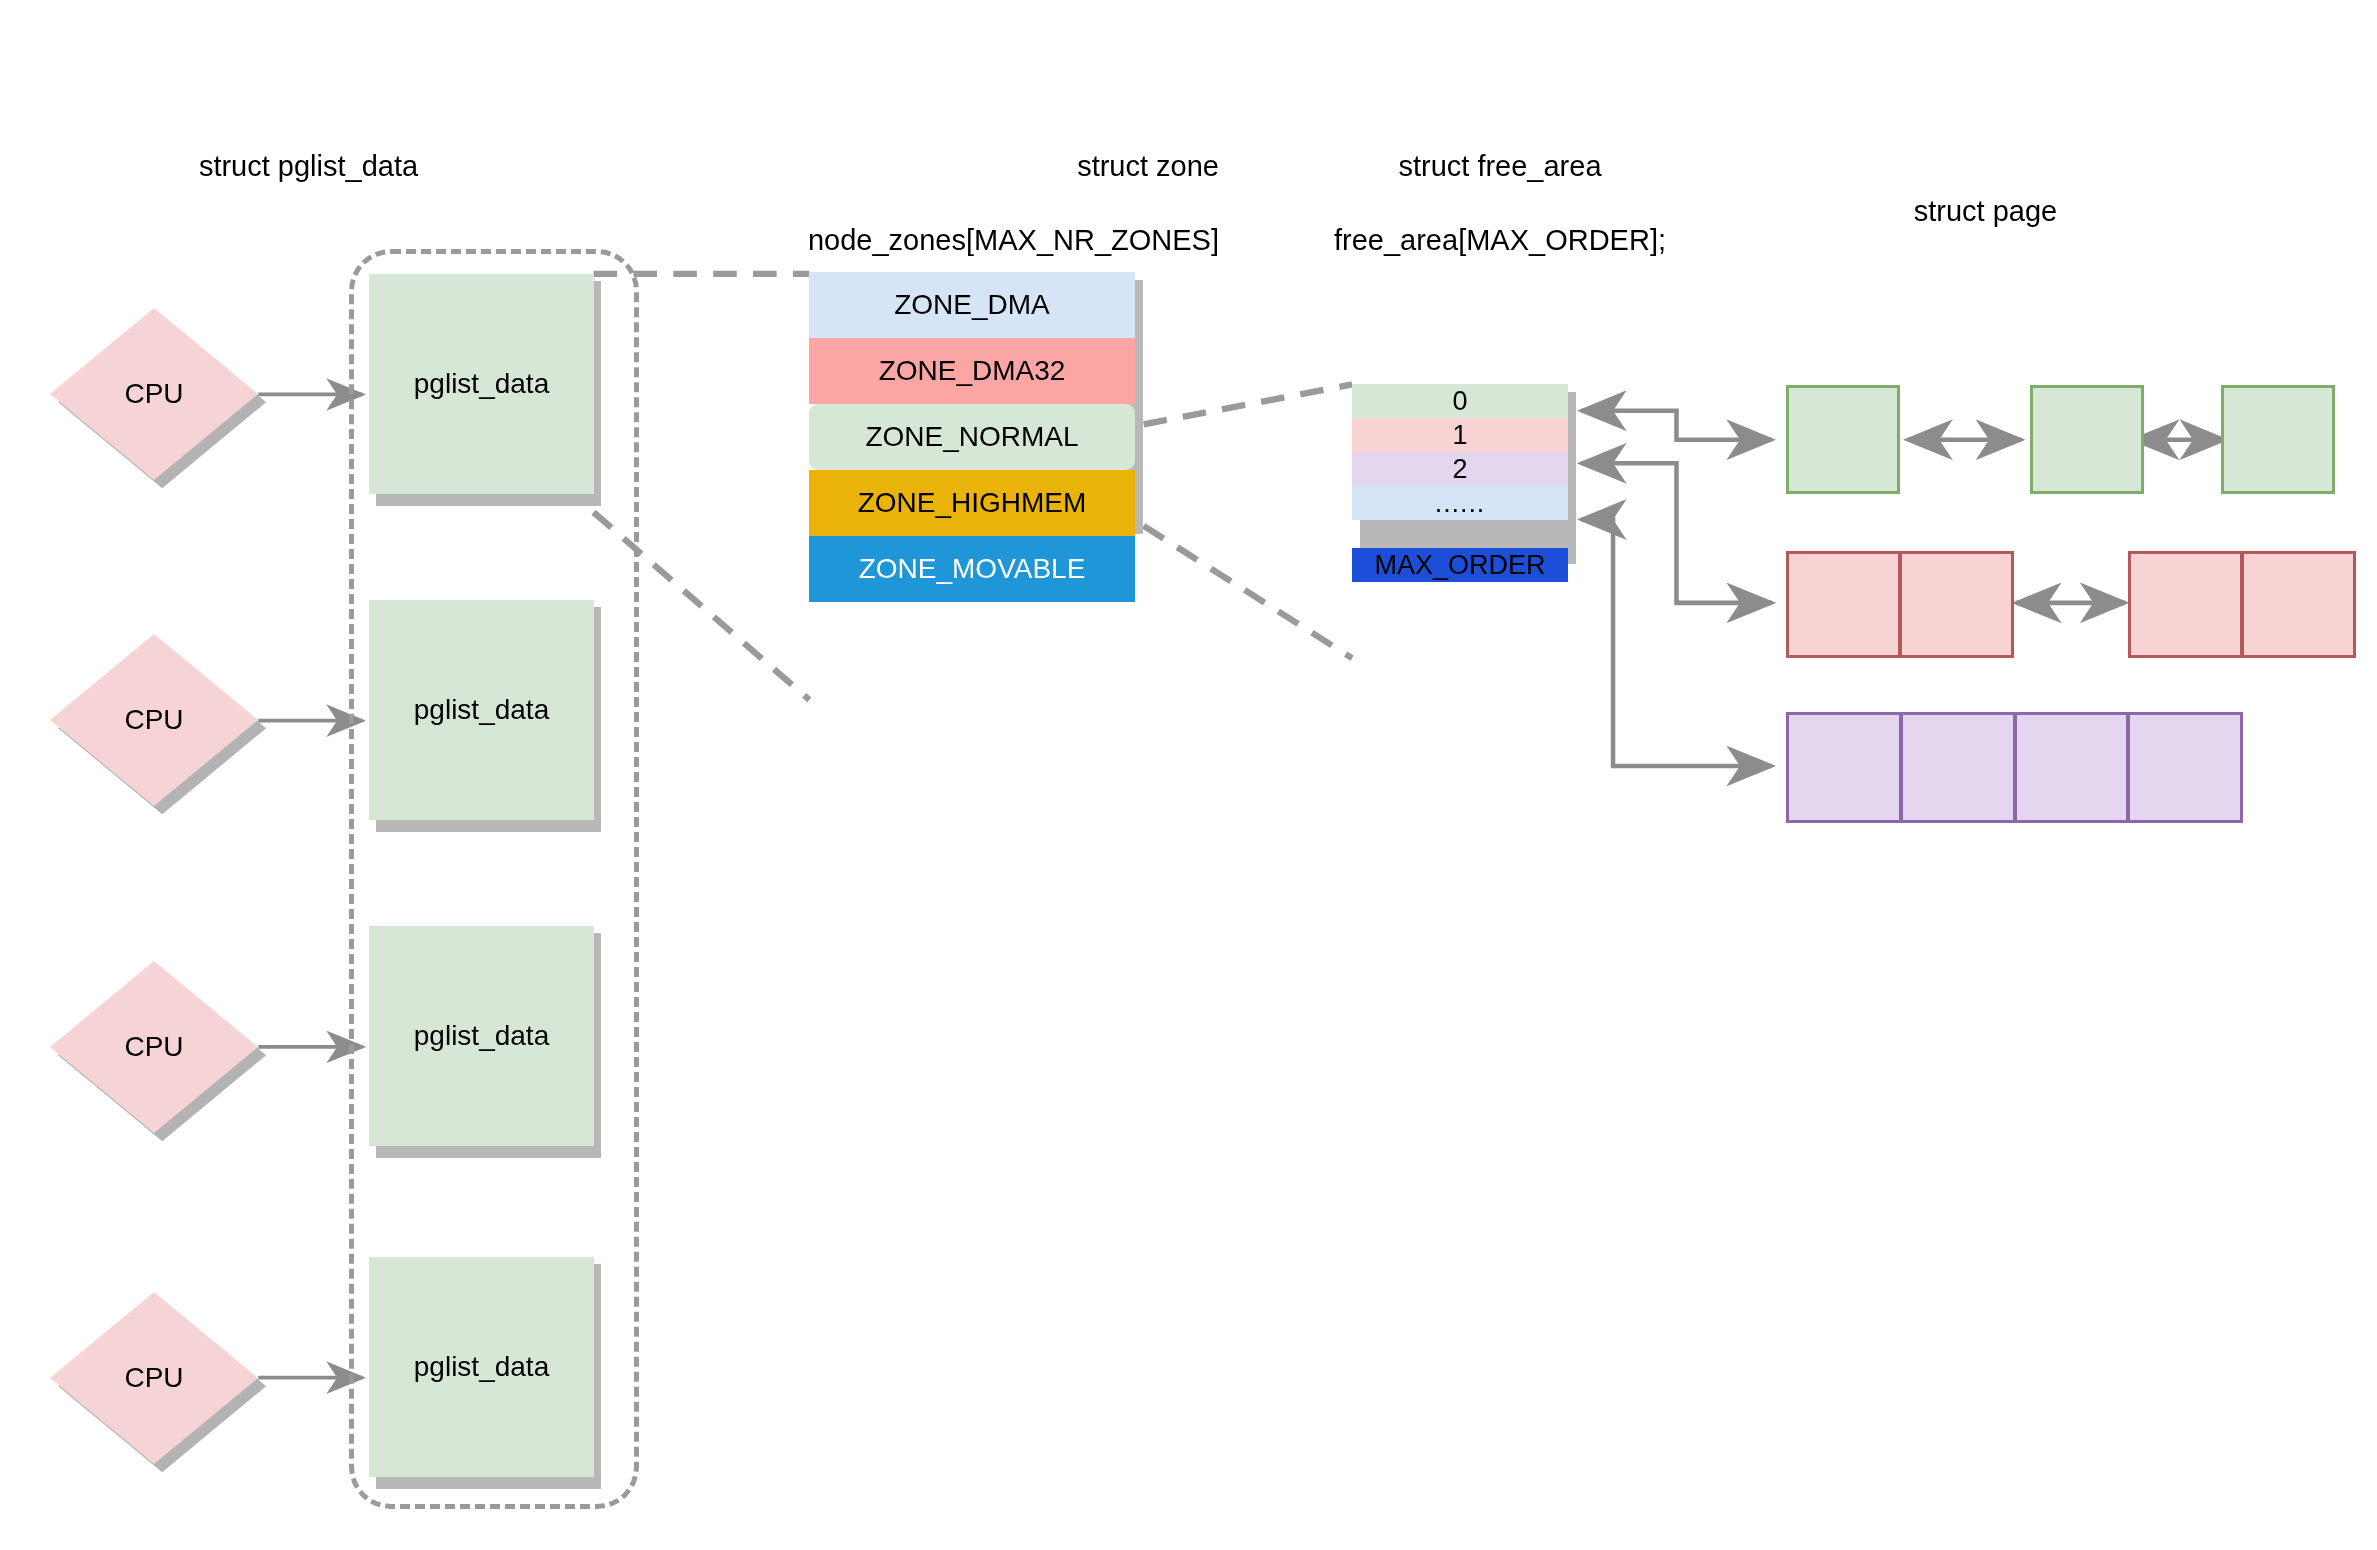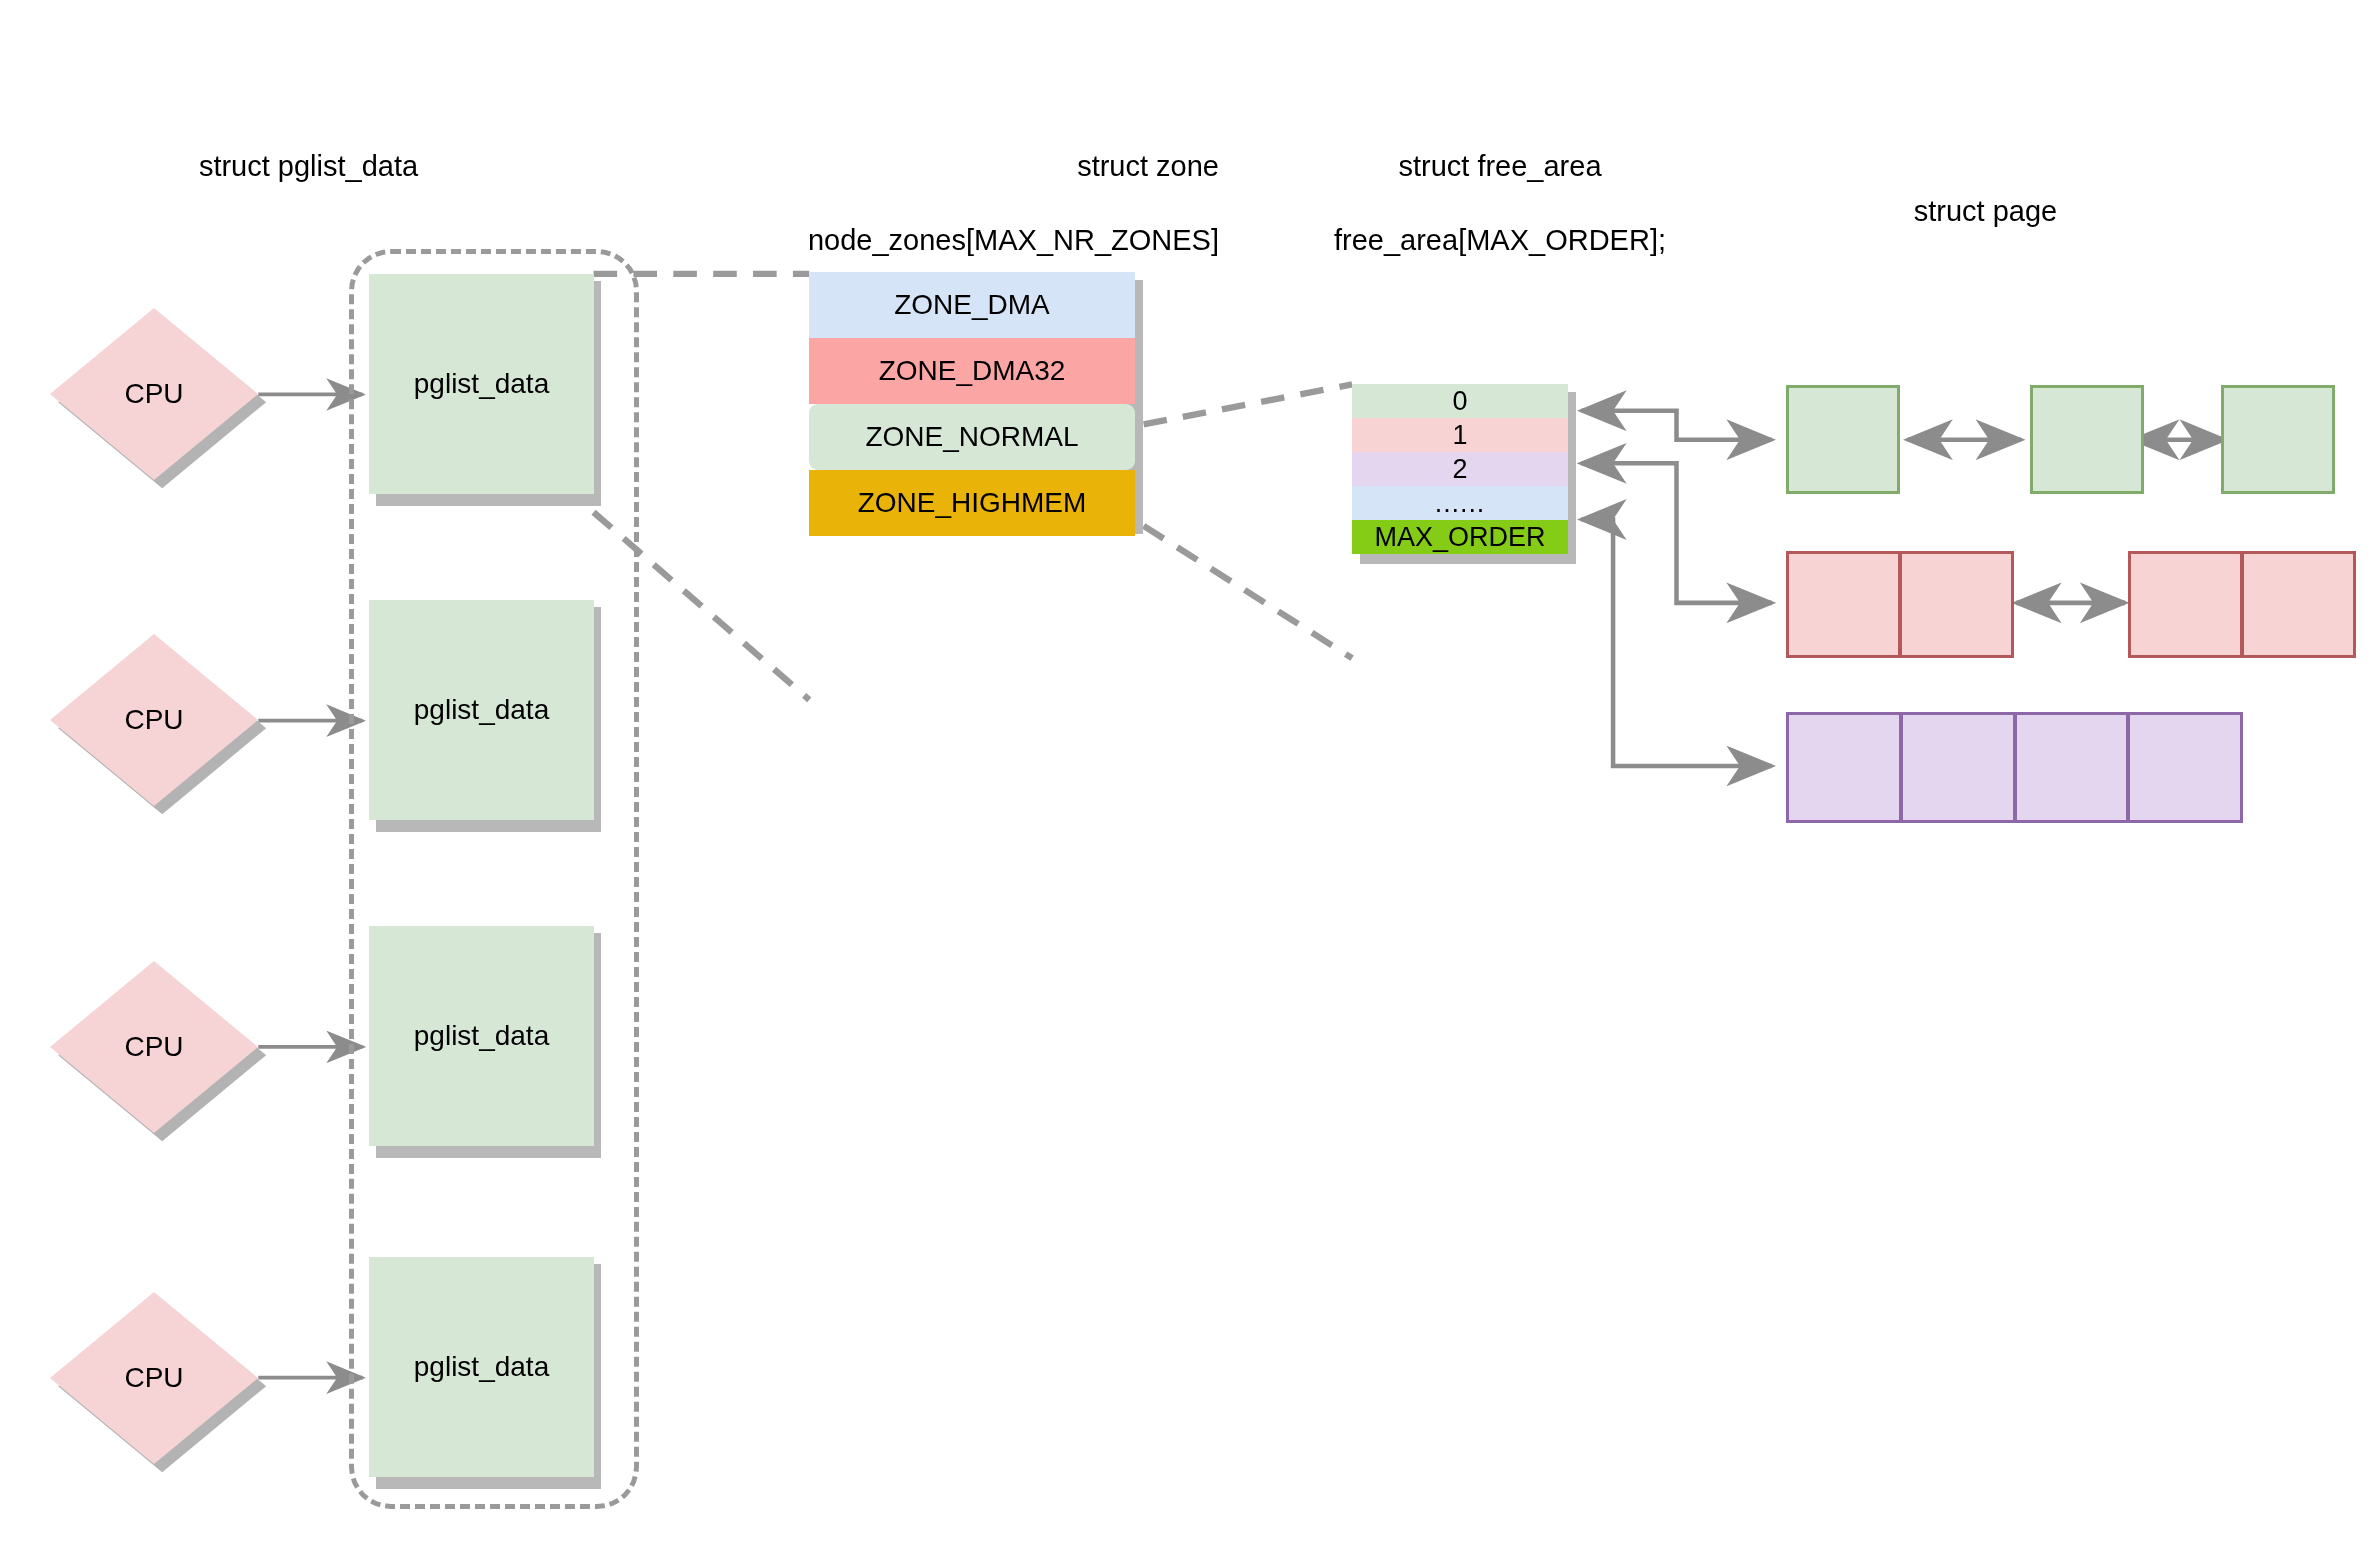--- a/index.html
+++ b/index.html
@@ -252,39 +252,42 @@
       </div>
       <div class="zone-row" id="zr1" style="background: #fca5a5; color: rgb(0, 0, 0);">
         <span>ZONE_DMA32</span>
       </div>
       <div class="zone-row" id="zr2" style="background: rgb(214, 232, 213); color: rgb(0, 0, 0); border-radius: 9px;">
         <span>ZONE_NORMAL</span>
       </div>
       <div class="zone-row" id="zr3" style="background: #eab308; color: rgb(0, 0, 0);">
         <span>ZONE_HIGHMEM</span>
       </div>
+      <div class="zone-row" id="zr4" style="background: rgb(30, 150, 215); color: rgb(255, 255, 255);">
+        <span>ZONE_MOVABLE</span>
+      </div>
     </div>
   </div>
 
   <div class="fa-wrap" style="left:1352px; top:384px;">
     <div class="fa-shadow"></div>
     <div class="fa-table">
       <div class="fa-row" id="fr0" style="background: rgb(214, 232, 213);">
         <span>0</span>
       </div>
       <div class="fa-row" id="fr1" style="background: rgb(248, 211, 211);">
         <span>1</span>
       </div>
       <div class="fa-row" id="fr2" style="background: rgb(228, 214, 238);">
         <span>2</span>
       </div>
       <div class="fa-row dots" id="fr3" style="background: rgb(214, 228, 247);">
         <span>......</span>
       </div>
-      <div class="fa-row" id="fr4" style="background: #84cc16;">
+      <div class="fa-row" id="fr4" style="background: #1d4ed8; margin-top: 28px;">
         <span>MAX_ORDER</span>
       </div>
     </div>
   </div>
 
   <div class="page-block" style="left:1786px; top:385px; width:114px; height:109px;">
     <div class="page-cell pc-green"></div>
   </div>
   <div class="page-block" style="left:2030px; top:385px; width:114px; height:109px;">
     <div class="page-cell pc-green"></div>

